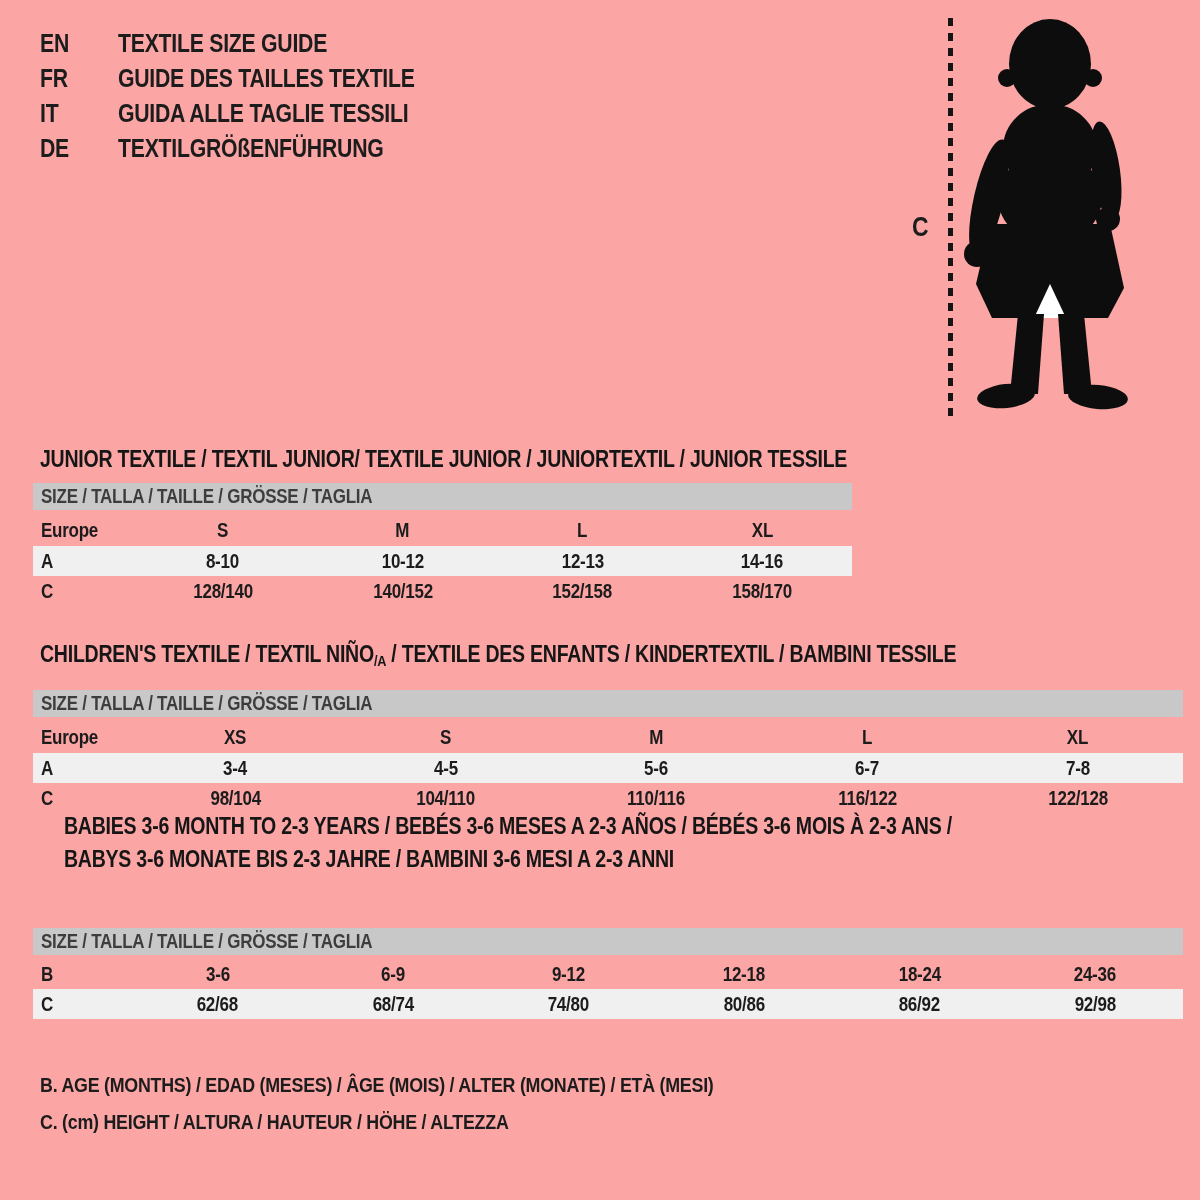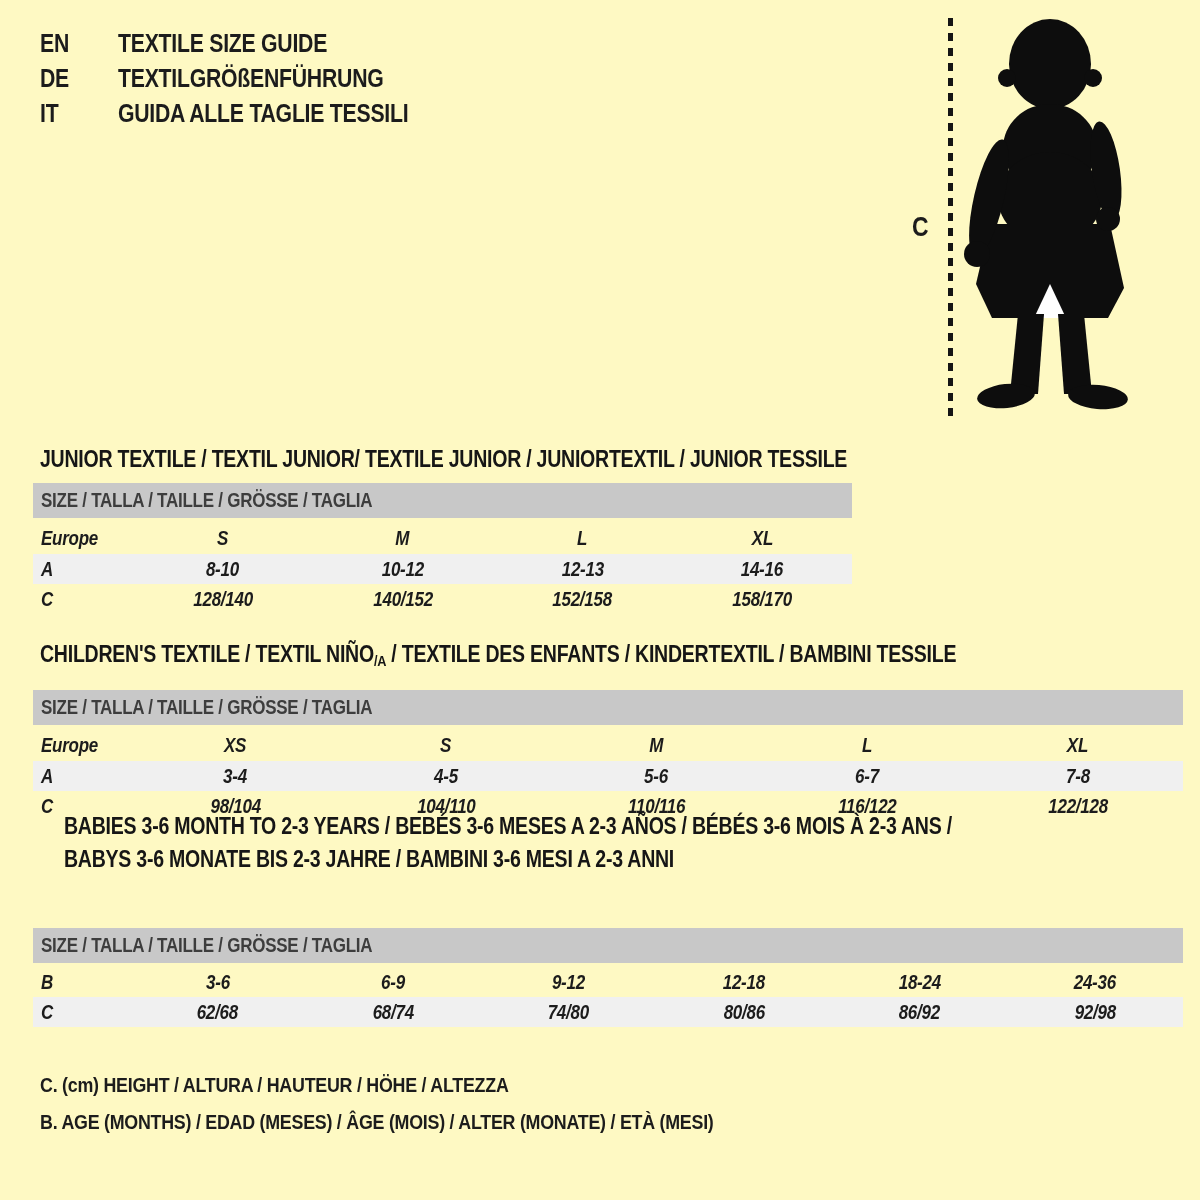--- a/index.html
+++ b/index.html
@@ -1,20 +1,20 @@
 <!DOCTYPE html>
 <html><head>
 <meta charset="utf-8">
 <style>
   html, body { margin: 0; padding: 0; background: #ffffff; }
   .page {
     position: relative;
     width: 1200px;
     height: 1200px;
-    background: #fef9c3;
+    background: #fca5a5;
     font-family: "Liberation Sans", "DejaVu Sans", sans-serif;
     font-weight: bold;
     color: #1c1c1c;
     overflow: hidden;
   }
   
   .cond {
     display: inline-block;
     transform: scaleX(0.85);
     transform-origin: 0 50%;
@@ -61,57 +61,61 @@
   .h-children { top: 641px; }
   .h-babies   { top: 810px; line-height: 33px; margin-left: 24px; }
   .sub { font-size: 15px; vertical-align: -4px; }
 
   
   .table { position: absolute; left: 33px; font-size: 20px; }
   .t-junior   { top: 483px; width: 819px; }
   .t-children { top: 690px; width: 1150px; }
   .t-babies   { top: 928px; width: 1150px; }
   .thead {
-    height: 35px;
+    height: 27px;
     background: #c8c8c8;
     color: #3d3d3d;
     display: flex; align-items: center;
     padding-left: 8px;
     margin-bottom: 4px;
   }
   .row { display: grid; align-items: center; height: 30px; }
   .row.tall { height: 32px; }
   .cols4 { grid-template-columns: 100px repeat(4, 1fr); }
   .cols5 { grid-template-columns: 97px repeat(5, 1fr); }
   .cols6 { grid-template-columns: 97px repeat(6, 1fr); }
   .shaded { background: #f0f0f0; }
-  .cell { text-align: center; font-style: italic; }
+  .cell { text-align: center; }
   .cell.label { text-align: left; padding-left: 8px; }
 
   
   .notes { position: absolute; left: 40px; top: 1066px; font-size: 21px; }
   .note-line { height: 37px; display: flex; align-items: center; }
 </style>
 </head>
 <body>
 
 <div class="page">
 
   <div class="lang-block">
     <div class="lang-row">
       <span class="cond">EN</span>
       <span class="cond">TEXTILE SIZE GUIDE</span>
     </div>
     <div class="lang-row">
+      <span class="cond">FR</span>
+      <span class="cond">GUIDE DES TAILLES TEXTILE</span>
+    </div>
+    <div class="lang-row">
+      <span class="cond">IT</span>
+      <span class="cond">GUIDA ALLE TAGLIE TESSILI</span>
+    </div>
+    <div class="lang-row">
       <span class="cond">DE</span>
       <span class="cond">TEXTILGRÖßENFÜHRUNG</span>
-    </div>
-    <div class="lang-row">
-      <span class="cond">IT</span>
-      <span class="cond">GUIDA ALLE TAGLIE TESSILI</span>
     </div>
   </div>
 
   <span class="figure-label cond">C</span>
   <div class="height-line"></div>
   <svg class="silhouette" viewBox="0 0 176 400">
     <g fill="#0d0d0d">
       <ellipse cx="88" cy="48" rx="41" ry="45"></ellipse>
       <circle cx="45" cy="62" r="9"></circle>
       <circle cx="131" cy="62" r="9"></circle>
@@ -218,20 +222,20 @@
       <span class="cell"><span class="cond-c">68/74</span></span>
       <span class="cell"><span class="cond-c">74/80</span></span>
       <span class="cell"><span class="cond-c">80/86</span></span>
       <span class="cell"><span class="cond-c">86/92</span></span>
       <span class="cell"><span class="cond-c">92/98</span></span>
     </div>
   </div>
 
   <div class="notes">
     <div class="note-line">
+        <span class="cond">B. AGE (MONTHS) / EDAD (MESES) / ÂGE (MOIS) / ALTER (MONATE) / ETÀ (MESI)</span>
+      </div>
+    <div class="note-line">
         <span class="cond">C. (cm) HEIGHT / ALTURA / HAUTEUR / HÖHE / ALTEZZA</span>
       </div>
-    <div class="note-line">
-        <span class="cond">B. AGE (MONTHS) / EDAD (MESES) / ÂGE (MOIS) / ALTER (MONATE) / ETÀ (MESI)</span>
-      </div>
   </div>
 
 </div>
 
 </body></html>

